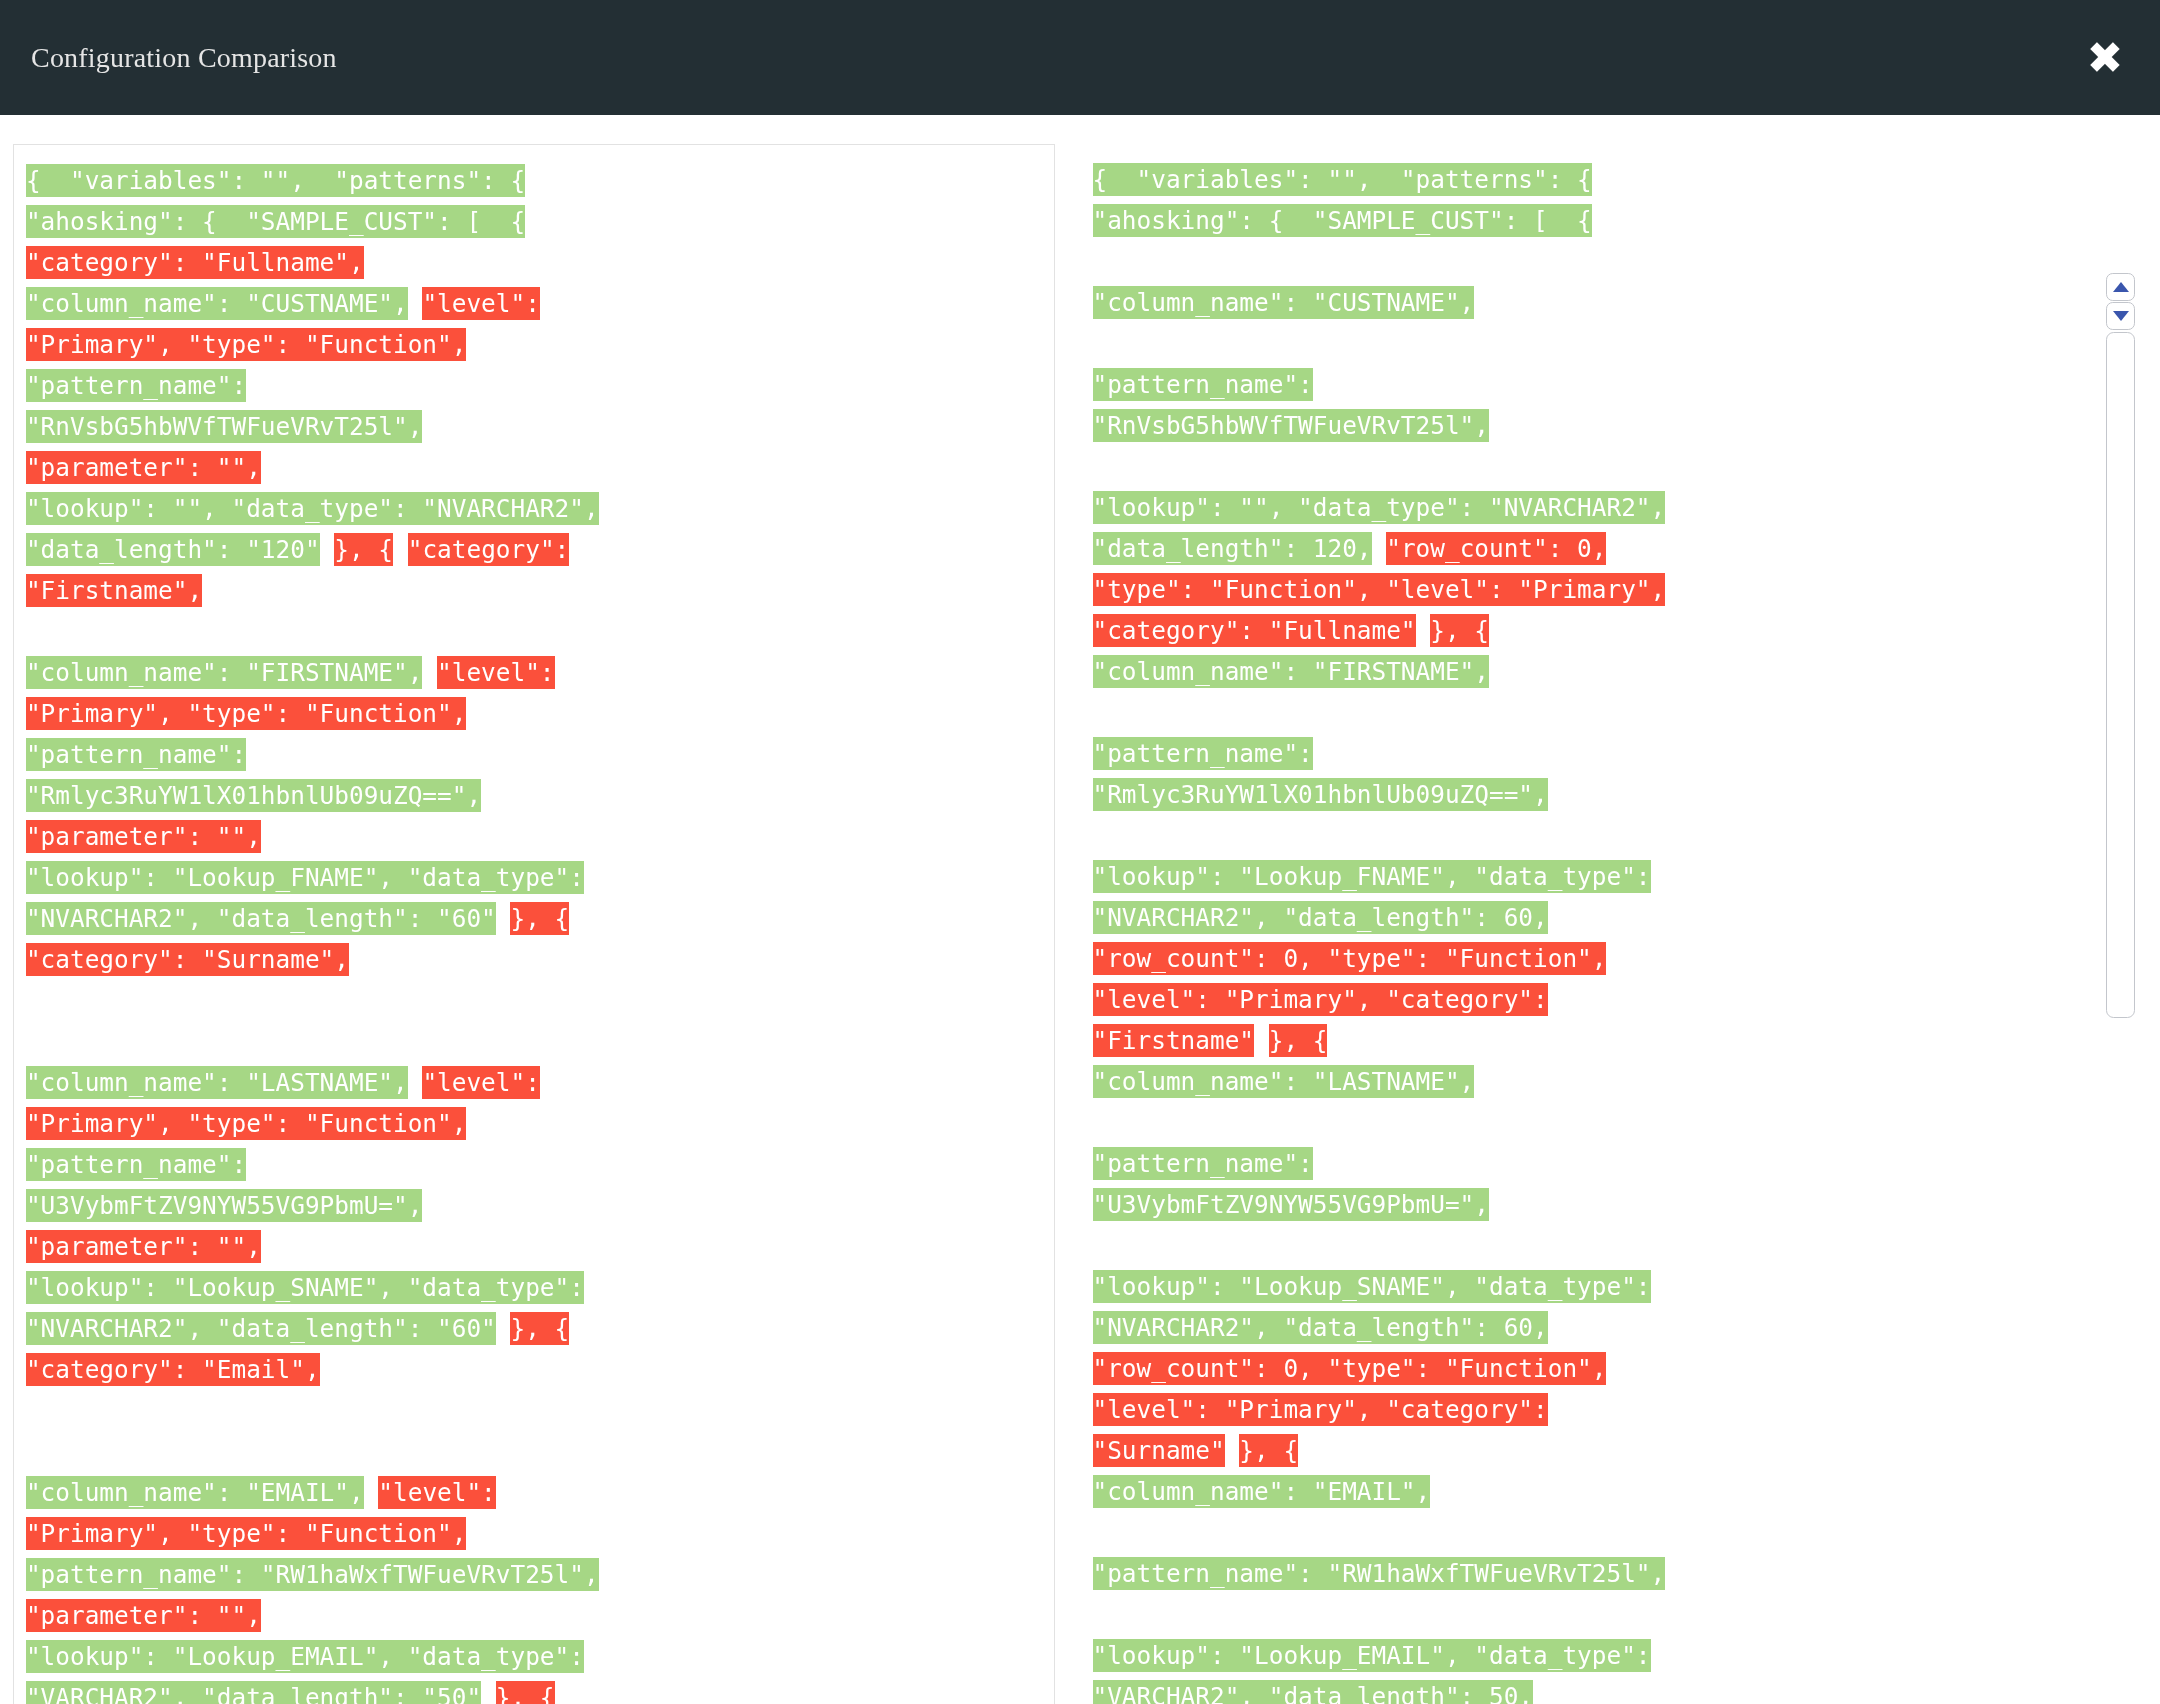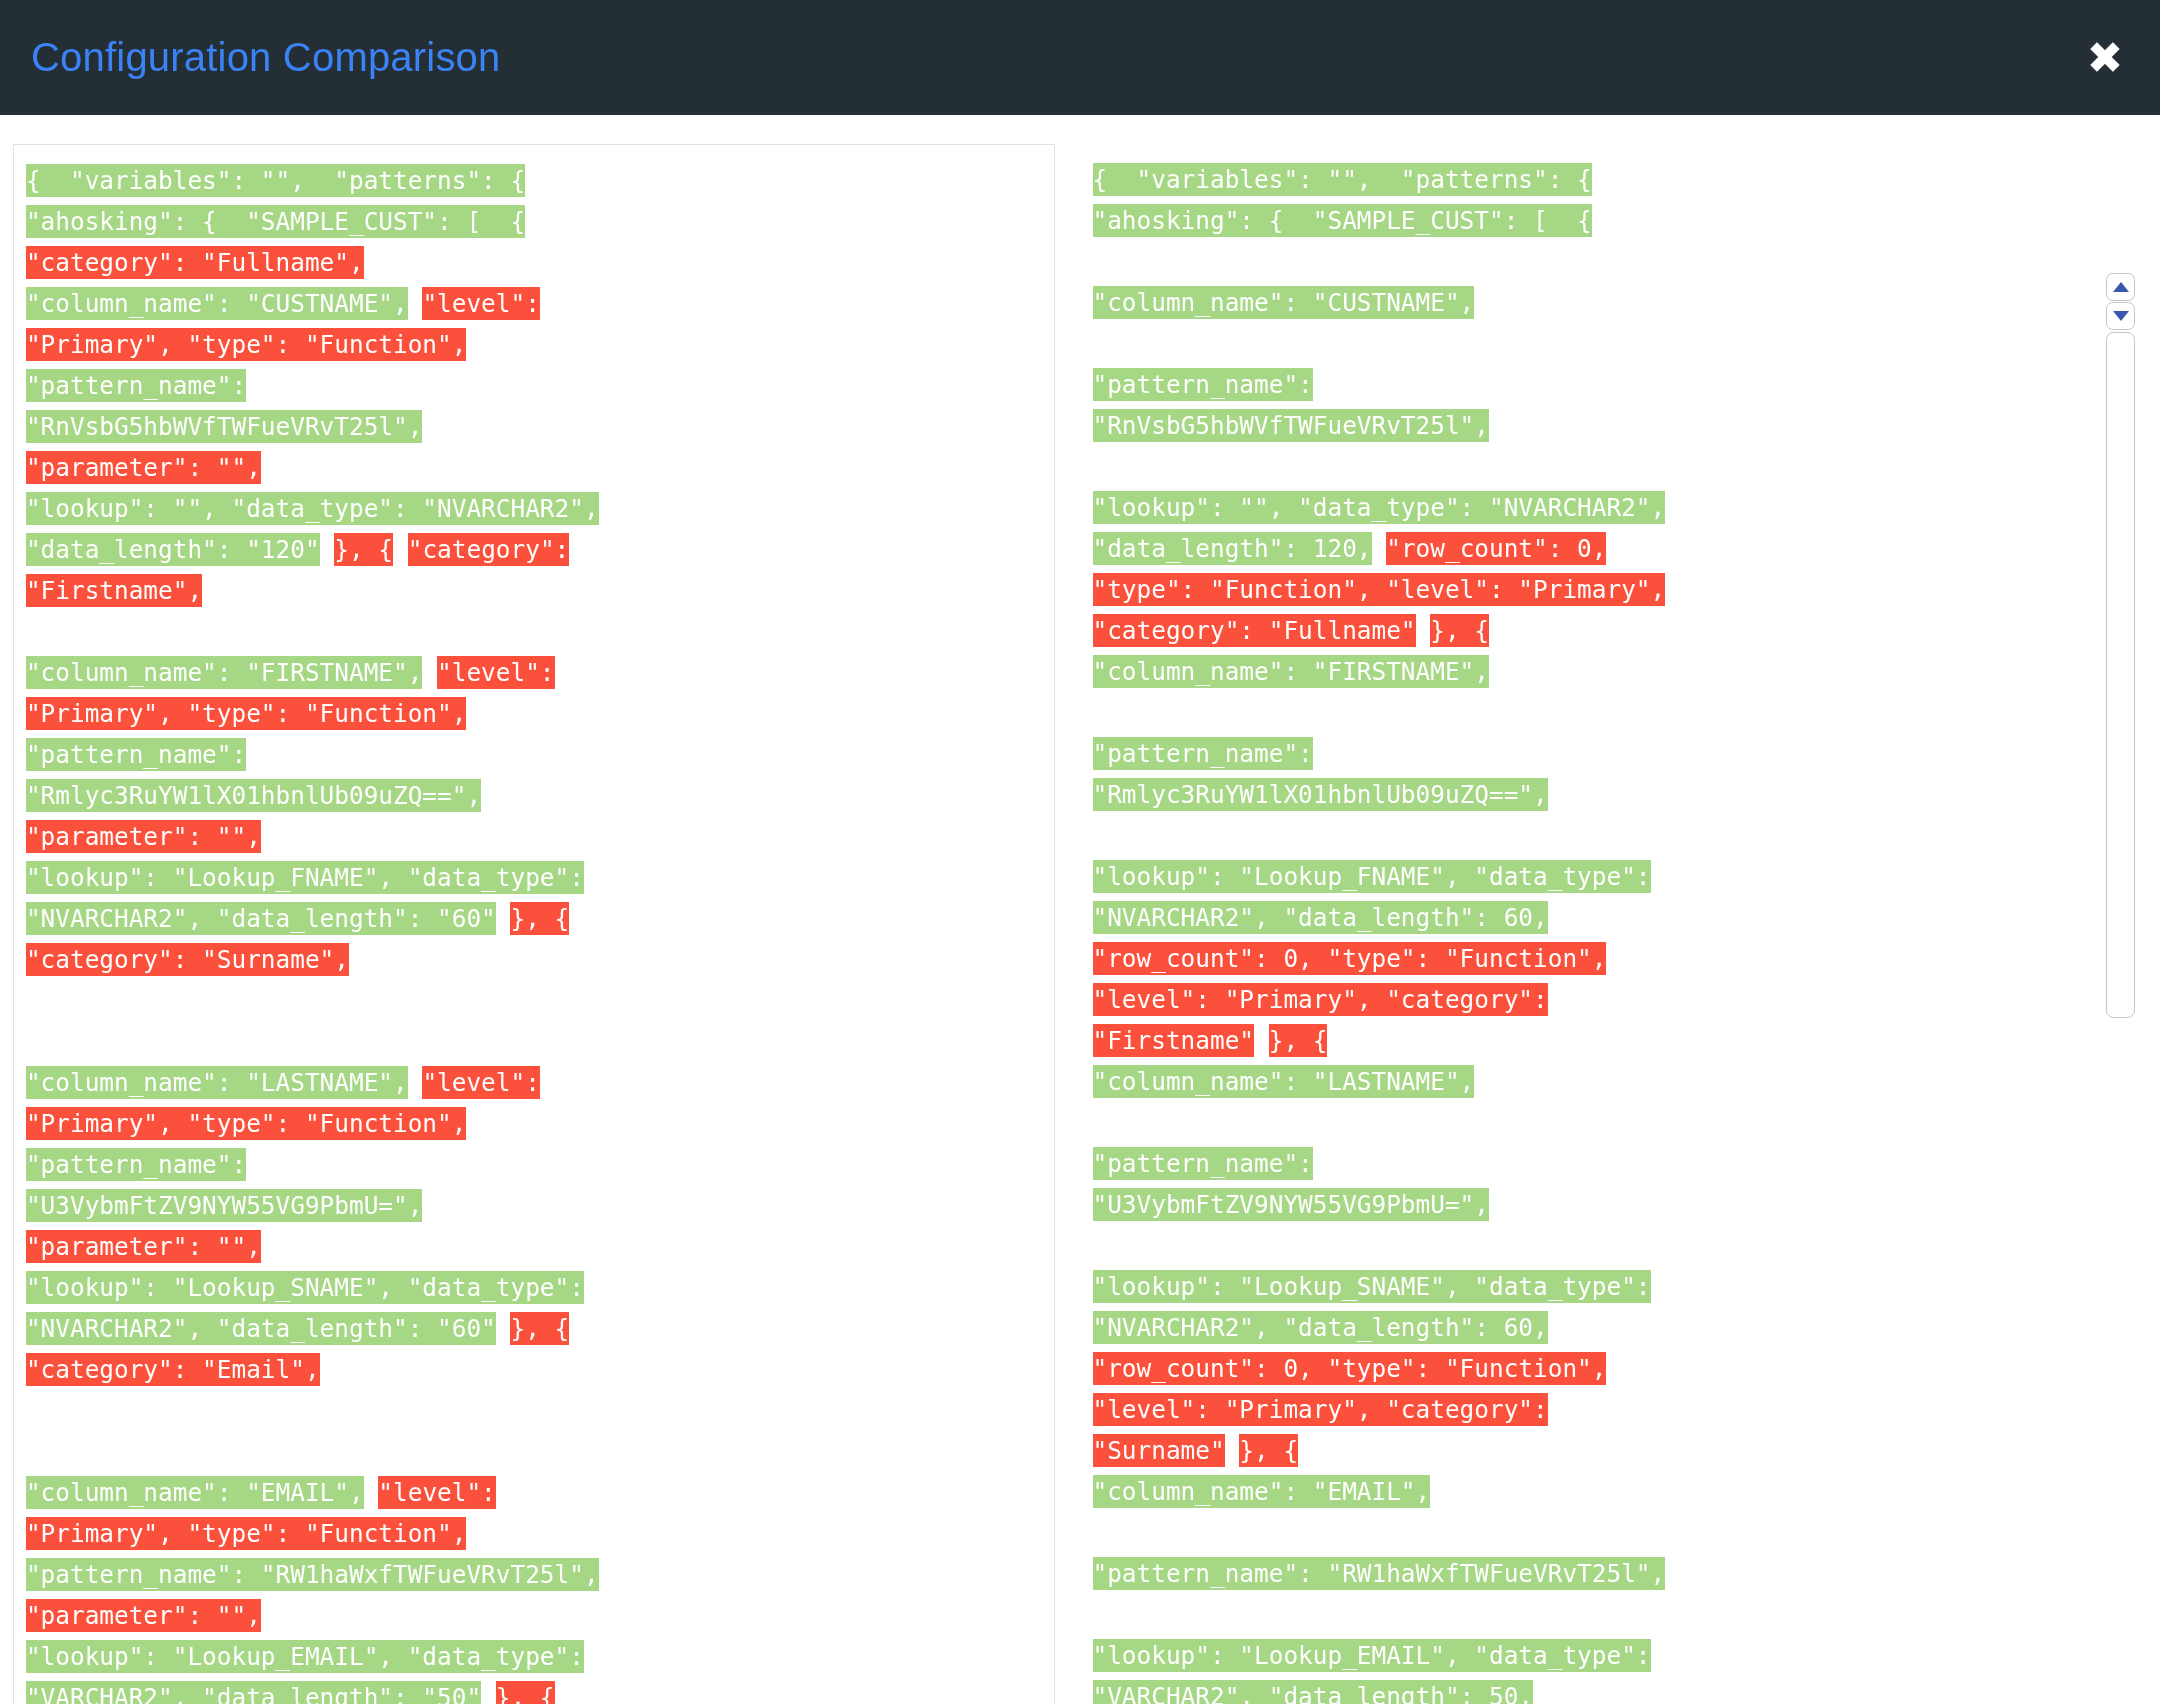--- a/index.html
+++ b/index.html
@@ -17,25 +17,25 @@
     top: 0; left: 0;
     width: 2160px;
     height: 115px;
     background: #232F34;
     display: flex;
     align-items: center;
     justify-content: space-between;
     padding: 0 27px 0 31px;
   }
   #page-title {
-    color: #3b82f6;
-    font-size: 40px;
+    color: #e5e5e5;
+    font-size: 28px;
     font-weight: 400;
     letter-spacing: 0.2px;
-    font-family: Liberation Sans, sans-serif;
+    font-family: Liberation Serif, serif;
   }
   #close-btn {
     color: #ffffff;
     font-size: 44px;
     line-height: 1;
     font-weight: 700;
     cursor: pointer;
     user-select: none;
     padding: 3.8px 9.6px;
     font-family: "DejaVu Sans", sans-serif;

